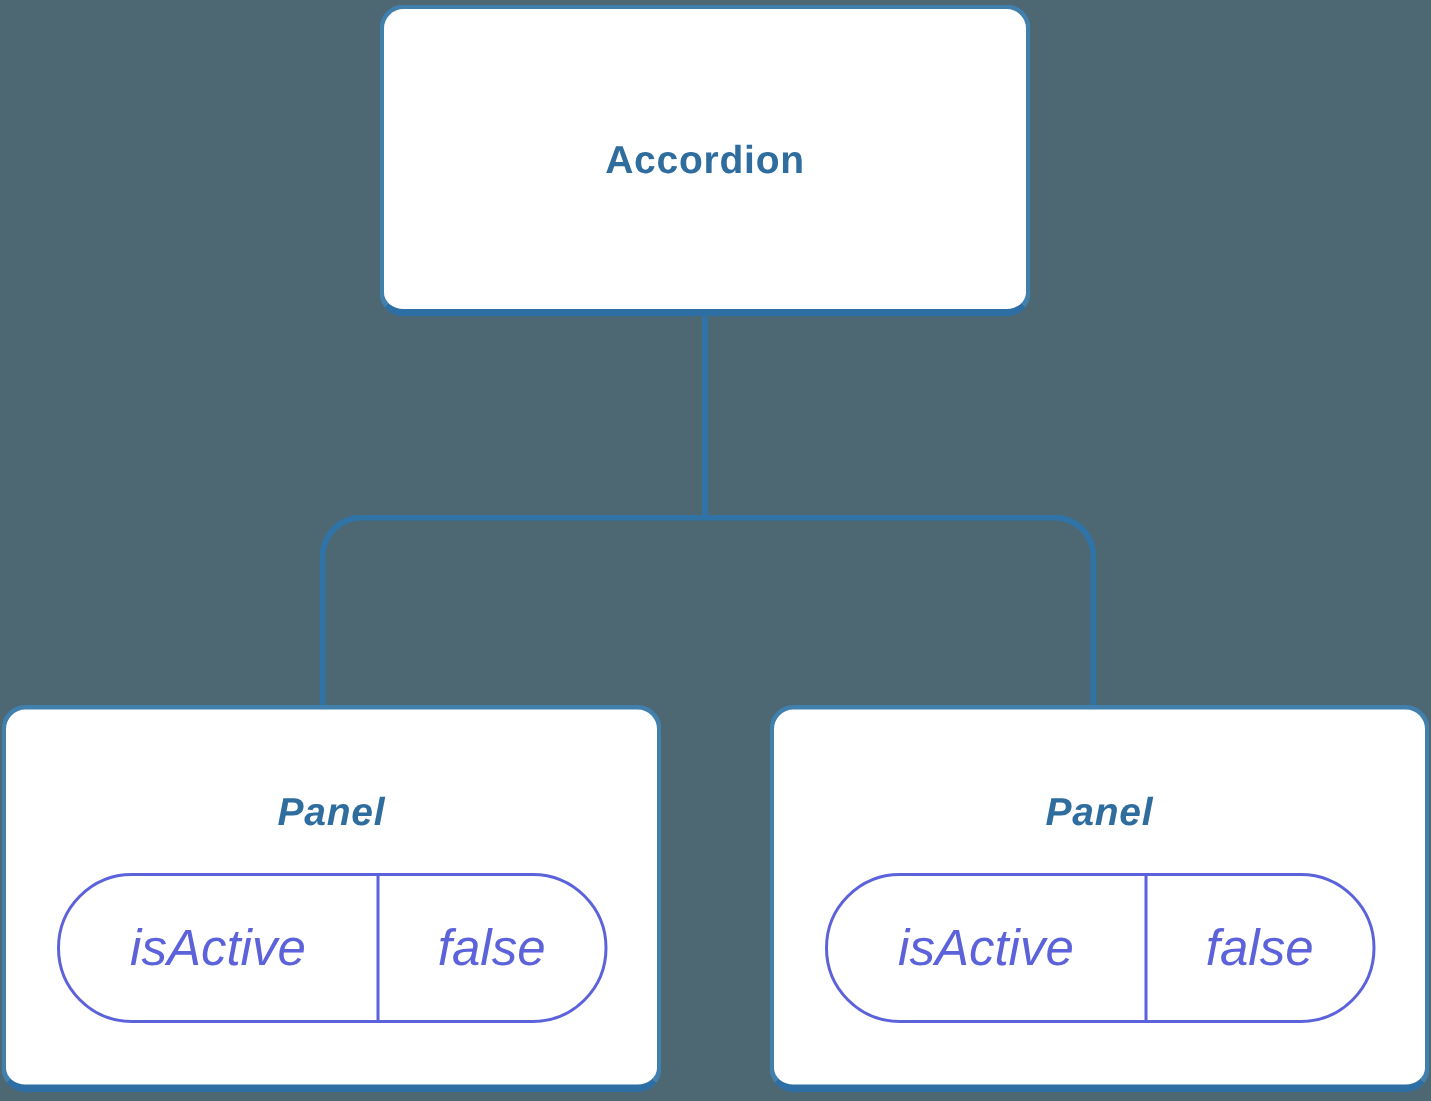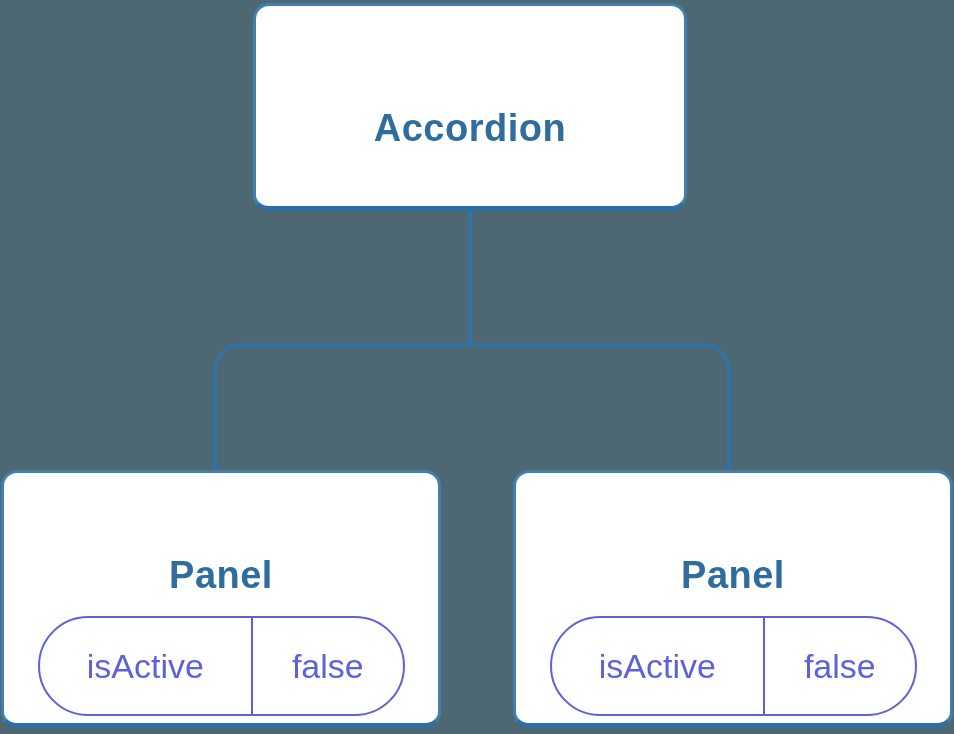--- a/index.html
+++ b/index.html
@@ -26,25 +26,24 @@
   }
   .node {
     position: absolute;
     background: var(--box-fill);
     border: 3px solid var(--box-border);
     border-bottom: 5px solid var(--box-border-bottom);
     border-radius: 16px;
   }
   .node-title {
     color: var(--title-text);
-    font-size: 38px;
+    font-size: 26px;
     font-weight: 600;
     letter-spacing: 0.5px;
     text-align: center;
-    margin-top: 44px;
   }
   .accordion-node {
     left: 253px;
     top: 3px;
     width: 434px;
     height: 208px;
     display: flex;
     align-items: center;
     justify-content: center;
   }
@@ -69,21 +68,22 @@
     border-top-left-radius: 28px;
     border-top-right-radius: 28px;
   }
   .panel-node {
     top: 470px;
     width: 440px;
     height: 258px;
     display: flex;
     flex-direction: column;
     align-items: center;
-    padding-top: 36px;
+    padding-top: 46px;
+    font-style: italic;
   }
   .panel-node.left  { left: 1px; }
   .panel-node.right { left: 513px; }
   .panel-node .node-title { line-height: 44px; }
   .state-pill {
     margin-top: 19px;
     width: 367px;
     height: 100px;
     border: 2px solid var(--pill);
     border-radius: 60px;

